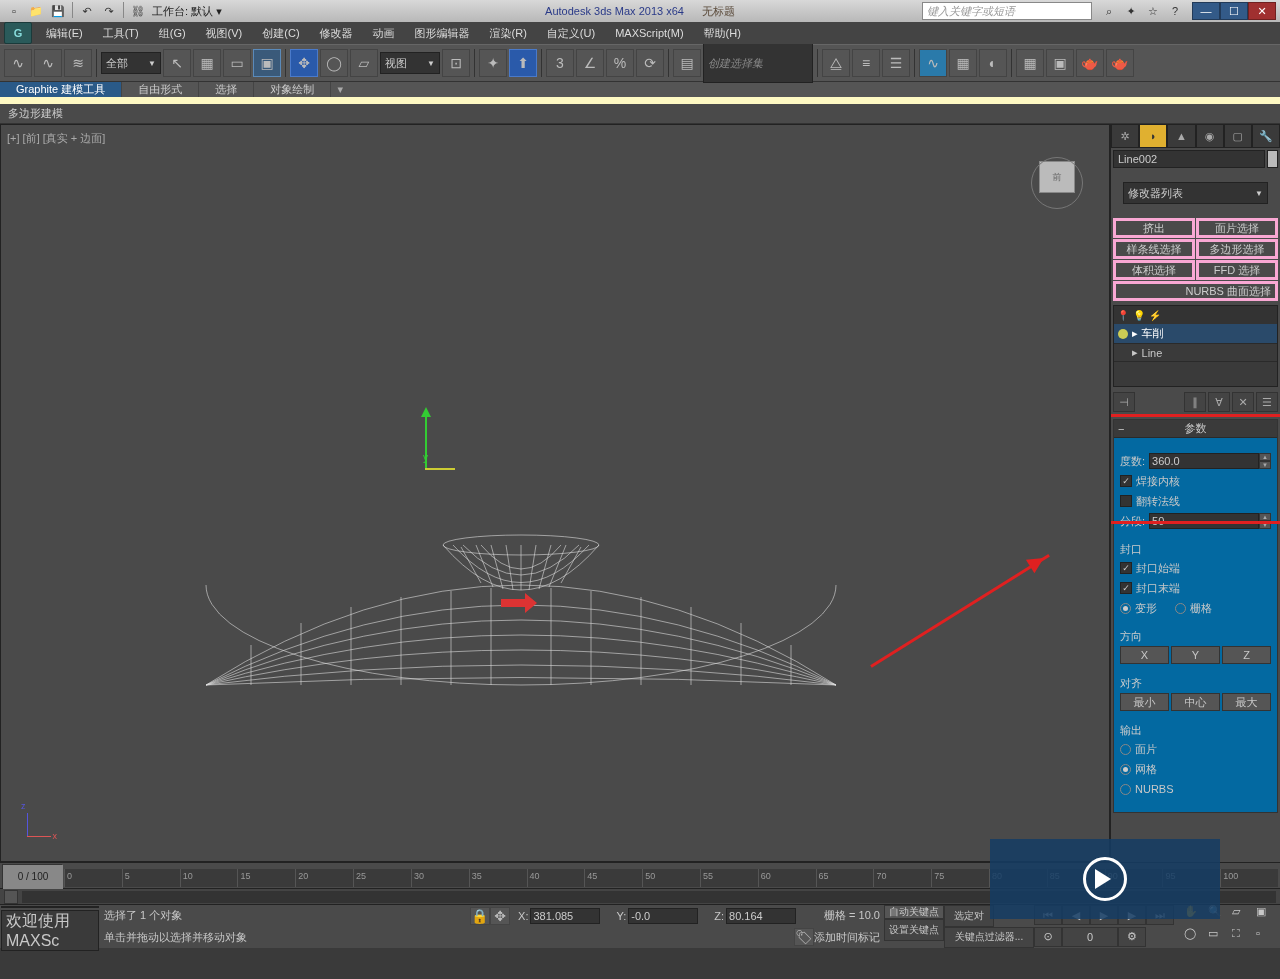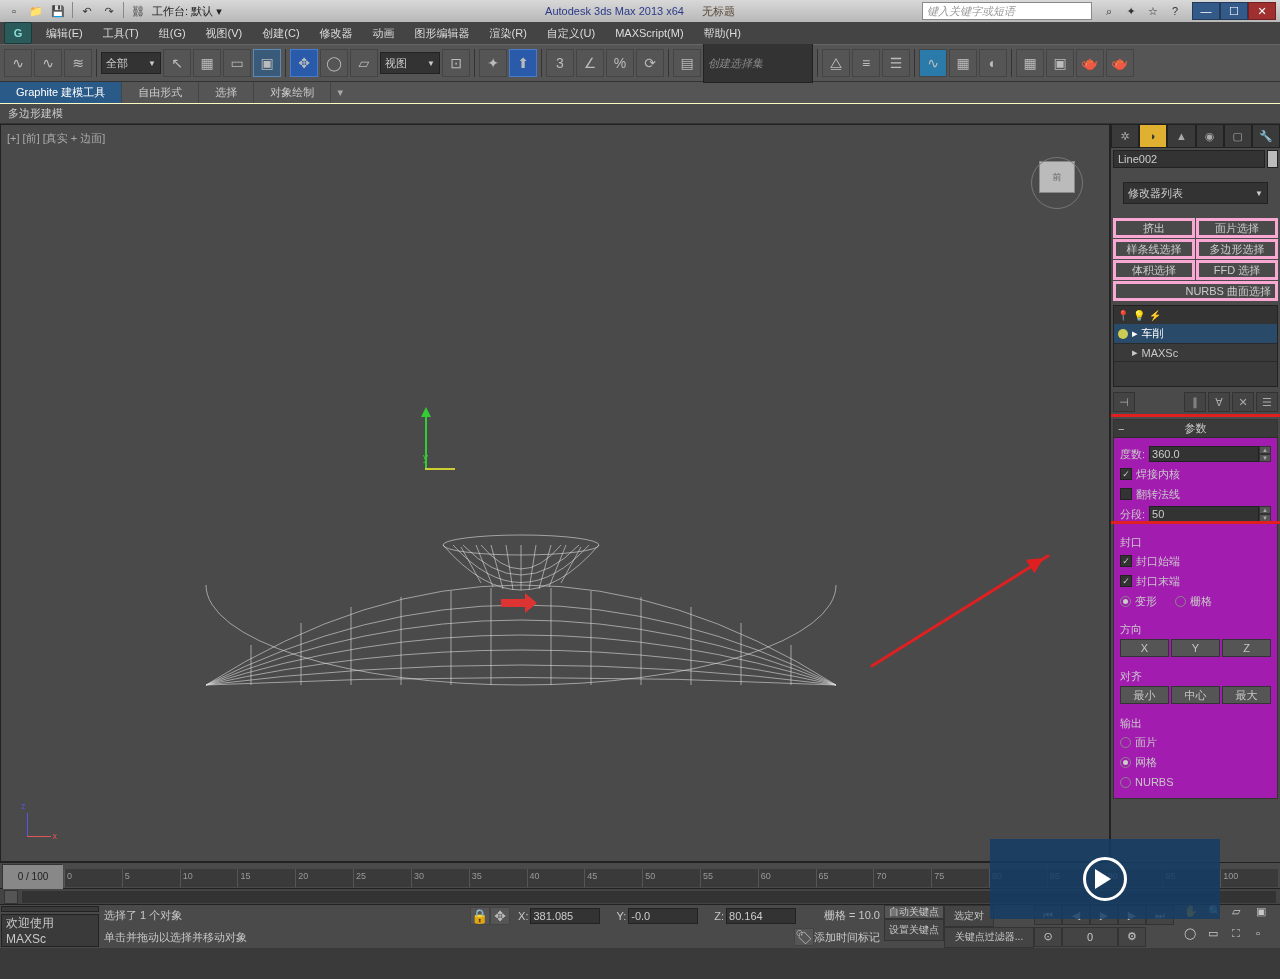--- a/index.html
+++ b/index.html
@@ -29,21 +29,21 @@
 .toolbar { height: 38px; background: #555; display: flex; align-items: center; padding: 0 4px; gap: 2px; border-top:1px solid #666; border-bottom:1px solid #333;}
 .tbbtn { width: 28px; height: 28px; background: #555; border: 1px solid #444; display: flex; align-items: center; justify-content: center; color: #bbb; font-size: 14px; cursor: pointer; }
 .tbbtn.active { background: #3a5a7a; border-color: #5a8aba; }
 .tbbtn.blue { background: #2a5aaa; border-color:#4a7aca; }
 .tbselect { height: 22px; background: #333; border: 1px solid #222; color: #ccc; padding: 0 4px; display: flex; align-items: center; min-width: 60px; }
 .tbselect .arrow { margin-left: auto; font-size: 8px; }
 .tbsep { width: 1px; height: 28px; background: #333; margin: 0 2px; }
 .tb-search-set { height: 40px; background: #333; border:1px solid #222; min-width: 110px; display:flex;align-items:center;color:#888;font-style:italic;padding:0 4px;}
 
 
-.ribbon { height: 22px; background: #555; display: flex; align-items: stretch; border-bottom:1px solid #fef9c3;}
+.ribbon { height: 22px; background: #555; display: flex; align-items: stretch; border-bottom:7px solid #fef9c3;}
 .ribbon .rtab { padding: 0 16px; display: flex; align-items: center; color: #ccc; cursor: pointer; border-right:1px solid #444;}
 .ribbon .rtab.active { background: #2a5a88; color: #fff; }
 .ribbon .rdrop { width: 18px; display:flex;align-items:center;justify-content:center; color:#aaa;}
 .subribbon { height: 20px; background: #4a4a4a; display: flex; align-items: center; padding: 0 8px; color: #ccc; border-bottom:1px solid #333;}
 
 
 .main { display: flex; height: 738px; }
 .viewport { flex: 1; background: #4a4a4a; position: relative; border: 1px solid #222; }
 .viewport-label { position: absolute; top: 6px; left: 6px; color: #aaa; font-size: 11px; }
 .viewcube { position: absolute; top: 36px; right: 30px; width: 44px; height: 44px; }
@@ -87,21 +87,21 @@
 .stack-hdr { height:18px; background:#333; display:flex;align-items:center; padding:0 4px; gap:4px;}
 .stack-hdr .si { width:12px;height:12px;display:flex;align-items:center;justify-content:center;color:#aaa;font-size:10px;}
 .stack-item { padding:2px 4px; display:flex; align-items:center; gap:4px; background:#3a3a3a; border-bottom:1px solid #2a2a2a;}
 .stack-item.sel { background:#2a4a6a; color:#fff;}
 .stack-item .bulb { width:10px;height:10px;background:#cc5;border-radius:50%;}
 .stack-tools { display:flex; height:22px; margin:2px 2px 4px 2px; gap:2px; align-items:center;}
 .stbtn { width:22px;height:20px;background:#444;border:1px solid #333;display:flex;align-items:center;justify-content:center;color:#aaa;}
 .rollout { margin:2px; border:1px solid #333; }
 .rollout-hdr { height:18px; background:#3a3a3a; display:flex; align-items:center; justify-content:center; color:#ccc; position:relative; border-bottom:1px solid #2a2a2a;}
 .rollout-hdr .minus { position:absolute; left:4px; }
-.rollout-body { padding:5px 6px; background:#a21caf; }
+.rollout-body { padding:12px 6px; background:#0369a1; }
 .param-row { display:flex; align-items:center; margin:2px 0; gap:4px; height:18px;}
 .param-row .lbl { text-align:right; flex:0 0 auto;}
 .spinner { display:flex; flex:1;}
 .spinner input { flex:1; height:16px; background:#333; border:1px solid #222; color:#ccc; padding:0 2px; width:40px;}
 .spinner .spinbtns { display:flex; flex-direction:column; width:12px;}
 .spinner .sb { height:8px; background:#555; border:1px solid #333; font-size:6px; line-height:6px; text-align:center; color:#aaa;}
 .chk { width:12px; height:12px; background:#333; border:1px solid #222; display:flex;align-items:center;justify-content:center;font-size:9px;color:#ccc;}
 .radio { width:11px;height:11px;border:1px solid #888;border-radius:50%;display:flex;align-items:center;justify-content:center;}
 .radio .dot{width:5px;height:5px;background:#ccc;border-radius:50%;}
 .grp-title { color:#ccc; margin:12px 0 2px 0;}
@@ -111,21 +111,21 @@
 
 .trackbar { height: 16px; background: #444; display: flex; align-items: center; border-top:1px solid #222;}
 .slider { width:60px; height:24px; background:#666; border:1px solid #333; position:relative; margin-left:2px;}
 .slider .handle { position:absolute;left:0;top:0;width:60px;height:24px;background:#888;display:flex;align-items:center;justify-content:center;color:#222;font-size:10px;}
 .timeline { height: 18px; background: #3a3a3a; position:relative; margin:0 2px;}
 .timeline .ticks { position:absolute; inset:0; display:flex; }
 .timeline .tick { flex:1; border-left:1px solid #555; position:relative;}
 .timeline .tick span { position:absolute; top:2px; left:2px; font-size:9px; color:#999;}
 .statusbar { height: 44px; background: #4a4a4a; display:flex; border-top:1px solid #222;}
 .status-left { width:100px; display:flex;flex-direction:column;}
-.status-left .row { flex:1;display:flex;align-items:center;padding:0 4px;background:#3a3a3a;border:1px solid #222;margin:1px;font-size:12px;}
+.status-left .row { flex:1;display:flex;align-items:center;padding:0 4px;background:#3a3a3a;border:1px solid #222;margin:1px;font-size:16px;}
 .status-mid { flex:1; display:flex;flex-direction:column;}
 .status-mid .row { flex:1;display:flex;align-items:center;padding:0 4px;}
 .coord { display:flex;align-items:center;gap:2px;margin:0 8px;}
 .coord input { width:70px;height:16px;background:#333;border:1px solid #222;color:#ccc;padding:0 2px;}
 .status-right { display:flex;}
 .status-btn { width:60px;border:1px solid #333;background:#444;display:flex;align-items:center;justify-content:center;flex-direction:column;font-size:10px;}
 .playback { display:flex;flex-wrap:wrap;width:150px;}
 .playback .pb { width:28px;height:20px;background:#444;border:1px solid #333;display:flex;align-items:center;justify-content:center;}
 
 
@@ -351,21 +351,21 @@
         <span class="si">⚡</span>
       </div>
       <div class="stack-item sel">
           <span class="bulb"></span>
           <span>▸</span>
           <span>车削</span>
         </div>
       <div class="stack-item">
           <span style="width:10px"></span>
           <span>▸</span>
-          <span>MAXSc</span>
+          <span>Line</span>
         </div>
     </div>
     <div class="stack-tools">
       <div class="stbtn">⊣</div>
       <div style="flex:1"></div>
       <div class="stbtn">∥</div>
       <div class="stbtn">∀</div>
       <div class="stbtn">✕</div>
       <div class="stbtn">☰</div>
     </div>

